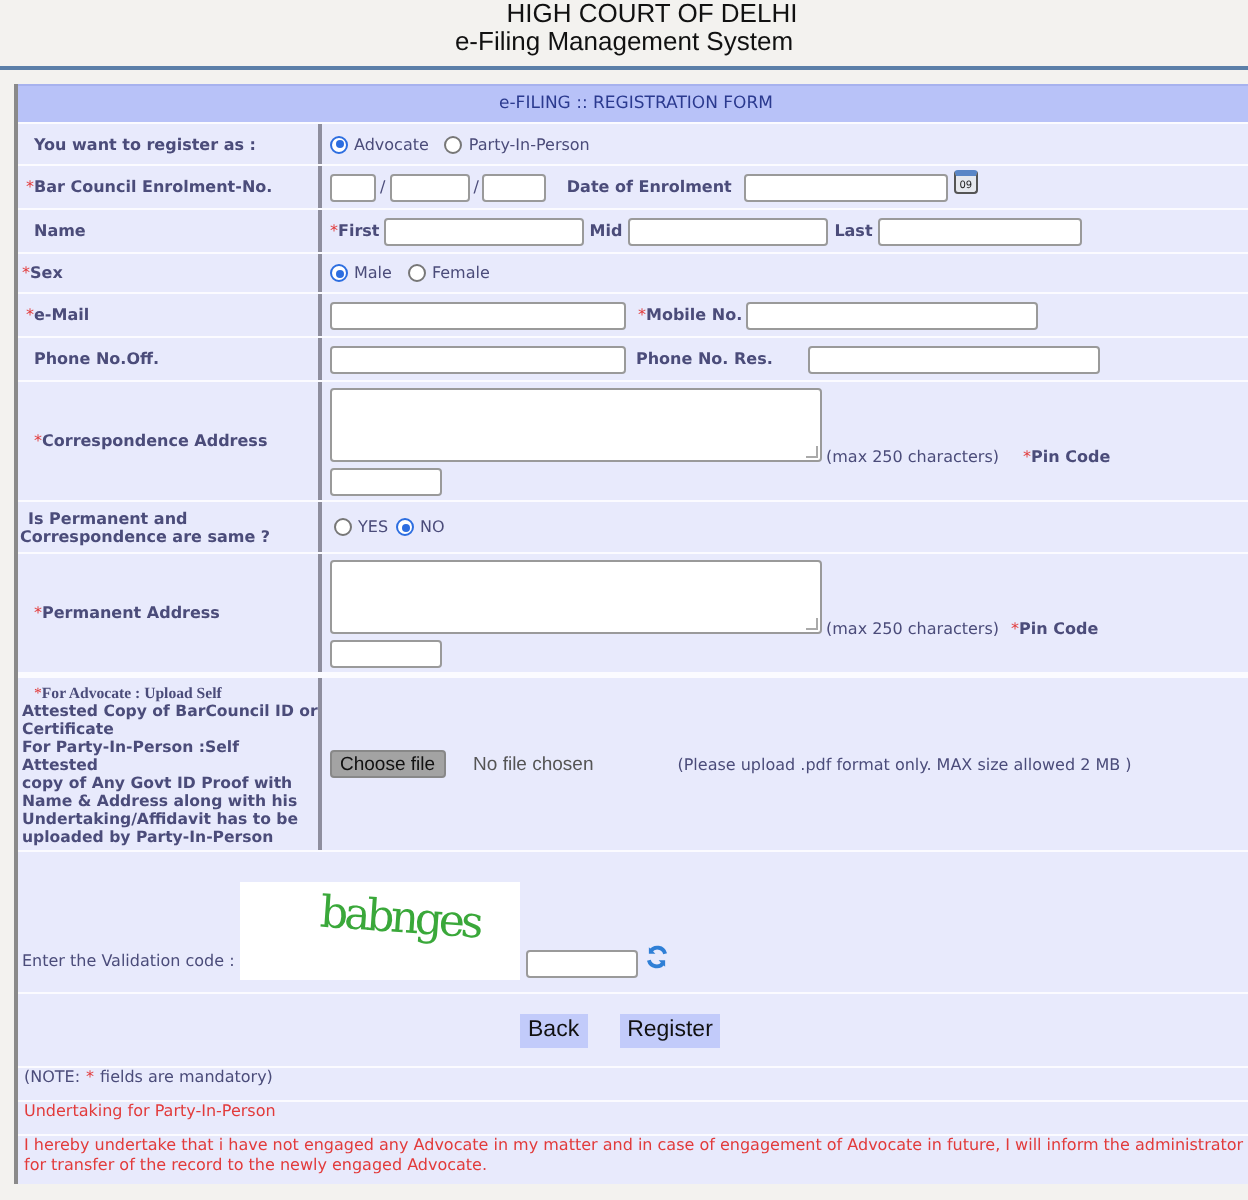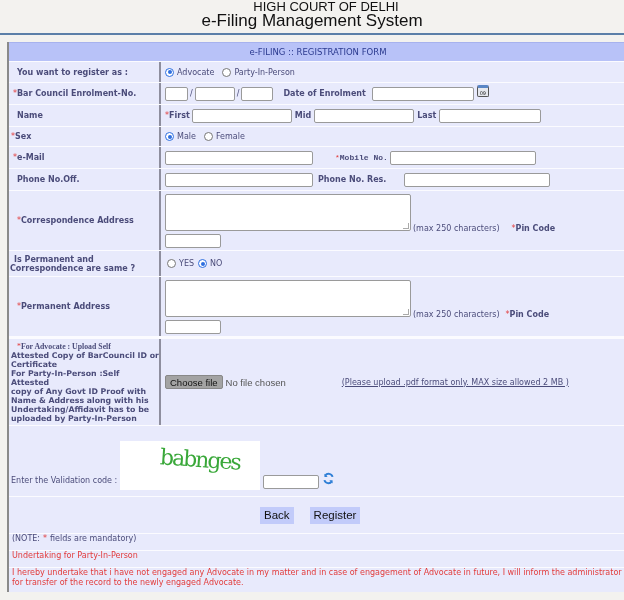--- a/index.html
+++ b/index.html
@@ -4,21 +4,21 @@
 <style>
   html, body { margin:0; padding:0; }
   body {
     width:624px; height:600px; overflow:hidden;
     background:#f3f2ef;
     font-family:"DejaVu Sans", sans-serif;
     position:relative;
   }
   .site-header { text-align:center; padding-top:0px; height:30px; }
   .site-header .t1 { font-family:"Liberation Sans", sans-serif; font-size:13px; color:#111; line-height:13px;margin-left:28px; }
-  .site-header .t2 { font-family:"Liberation Sans", sans-serif; font-size:17px; color:#111; line-height:15px; }
+  .site-header .t2 { font-family:"Liberation Sans", sans-serif; font-size:13px; color:#111; line-height:15px; }
   .header-rule { position:absolute; top:33px; left:0; width:624px; height:2px; background:#5b7fa8; }
   .form-wrap {
     position:absolute; top:42px; left:7px; width:618px;
     border-left:2px solid #8a8a8a; border-right:2px solid #8a8a8a;
     background:#e8eafc;
   }
   .form-title {
     background:#b8c2f8; height:18px; line-height:18px; text-align:center;
     font-size:8.5px; color:#2b3a8f; border-top:1px solid #a7b2ee;
   }
@@ -118,21 +118,21 @@
     </div>
   </div>
 
   <div class="row" style="height:21px;">
     <div class="lbl" style="padding-left:4px;">
       <span class="req">*</span>
         <span>e-Mail</span>
     </div>
     <div class="val">
       <div class="in" style="width:148px;"></div>
-      <span class="bl" style="margin-left:22px;margin-right:2px;font-family:Liberation Mono, monospace;"><span class="req">*</span><span>Mobile No.</span></span>
+      <span class="bl" style="margin-left:6px;margin-right:2px;"><span class="req">*</span><span>Mobile No.</span></span>
       <div class="in" style="width:146px;"></div>
     </div>
   </div>
 
   <div class="row" style="height:21px;">
     <div class="lbl">Phone No.Off.</div>
     <div class="val">
       <div class="in" style="width:148px;"></div>
       <span class="bl" style="margin-left:5px;margin-right:18px;">Phone No. Res.</span>
       <div class="in" style="width:146px;"></div>
@@ -188,22 +188,22 @@
       <span>Attested Copy of BarCouncil ID or</span>
       <span>Certificate</span>
       <span>For Party-In-Person :Self Attested</span>
       <span>copy of Any Govt ID Proof with</span>
       <span>Name &amp; Address along with his</span>
       <span>Undertaking/Affidavit has to be</span>
       <span>uploaded by Party-In-Person</span>
     </div>
     <div class="val">
       <button class="btn-file">Choose file</button>
-      <span style="font-family:'Liberation Sans',sans-serif;font-size:9.5px;color:#555;margin-left:3px;">No file chosen</span>
-      <span class="small" style="margin-left:56px;text-decoration:underline;">(Please upload .pdf format only. MAX size allowed 2 MB )</span>
+      <span style="font-family:'Liberation Sans',sans-serif;font-size:9.5px;color:#555;margin-left:14px;">No file chosen</span>
+      <span class="small" style="margin-left:42px;">(Please upload .pdf format only. MAX size allowed 2 MB )</span>
     </div>
   </div>
 
   <div class="row" style="height:70px;">
     <div style="display:flex;align-items:flex-end;padding-left:2px;padding-bottom:11px;">
       <span class="small">Enter the Validation code :</span>
       <div style="width:140px;height:49px;background:#fff;margin-left:3px;position:relative;align-self:flex-end;margin-bottom:-5px;">
         <span style="position:absolute;left:40px;top:6px;font-family:'DejaVu Serif',serif;font-size:22px;color:#3aa83a;letter-spacing:-2px;transform:rotate(4deg);">babnges</span>
       </div>
       <div class="in" style="width:56px;margin-left:3px;margin-bottom:-4px;"></div>

